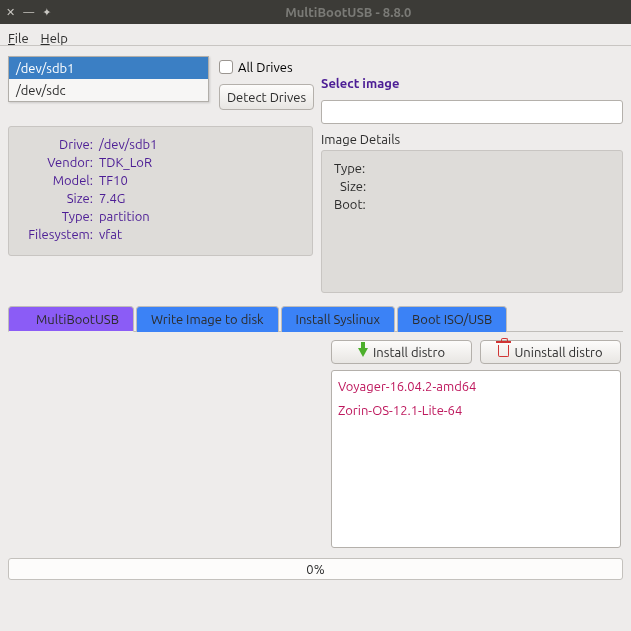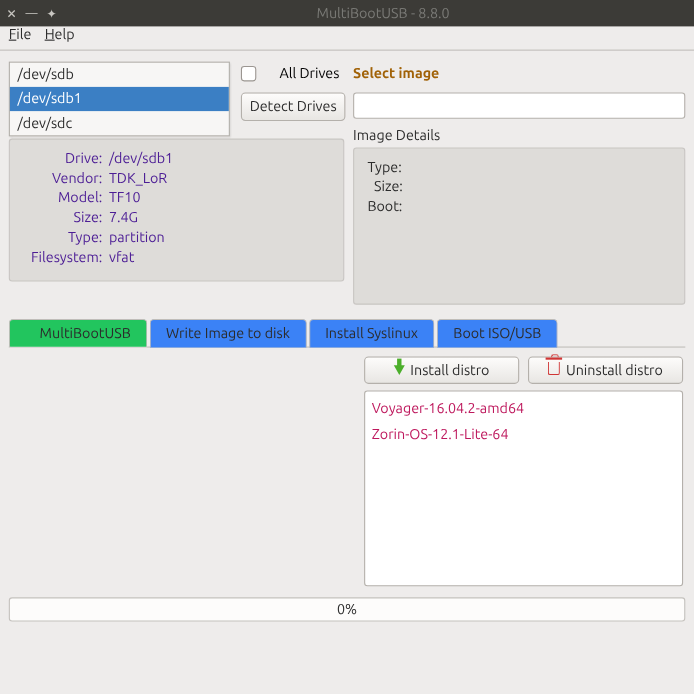--- a/index.html
+++ b/index.html
@@ -1,47 +1,47 @@
 <!DOCTYPE html>
 <html><head>
 <meta charset="utf-8">
 <style>
 * { box-sizing: border-box; margin: 0; padding: 0; font-family: "Ubuntu", "Segoe UI", sans-serif; font-size: 13px; }
 body { background: #3c3b37; width: 631px; height: 631px; overflow: hidden; }
 .titlebar { height: 24px; background: #3c3b37; display: flex; align-items: center; padding: 0 6px; color: #ddd; }
 .titlebar .controls { display: flex; gap: 8px; margin-right: 20px; }
-.titlebar .title { flex: 1; text-align: center; font-weight: normal; color: #7a7a76; }
-.menubar { background: #eeeceb; height: 22px; display: flex; align-items: flex-start; padding: 0 8px; gap: 12px; border-bottom: 1px solid #c8c5c2; }
+.titlebar .title { flex: 1; text-align: center; font-weight: bold; color: #7a7a76; }
+.menubar { background: #eeeceb; height: 22px; display: flex; align-items: flex-end; padding: 0 8px; gap: 12px; border-bottom: 1px solid #c8c5c2; }
 .menubar span { color: #2c2c2c; }
 .menubar .ul { text-decoration: underline; text-decoration-color: #2c2c2c; }
 .content { background: #eeeceb; padding: 10px 8px 8px 8px; height: calc(631px - 24px - 22px); position: relative; }
 .top-section { display: flex; gap: 8px; }
 .left-col { width: 305px; position: relative; }
 .right-col { flex: 1; }
 .drive-select { position: absolute; top: 0; left: 0; width: 201px; background: #f7f6f5; border: 1px solid #b1aea9; box-shadow: 1px 1px 2px rgba(0,0,0,0.15); z-index: 10; }
 .drive-select .opt { padding: 4px 7px; color: #2c2c2c; cursor: pointer; }
 .drive-select .opt.selected { background: #3b7fc4; color: #fff; }
-.checkbox-row { display: inline-flex; align-items: flex-start; gap: 21px; position: absolute; left: 211px; top: 4px; }
+.checkbox-row { display: inline-flex; align-items: flex-start; gap: 5px; position: absolute; left: 211px; top: 4px; }
 .chk { width: 14px; height: 14px; border: 1px solid #9b9691; border-radius: 3px; background: #fff; }
 .btn { background: linear-gradient(#fdfcfb,#e8e6e3); border: 1px solid #b4b0ab; border-radius: 4px; padding: 4px 10px; color: #2c2c2c; cursor: pointer; text-align: center; }
 .detect-btn { position: absolute; left: 211px; top: 28px; width: 95px; padding: 5px 4px; }
 .detail-box { border: 1px solid #c8c5c2; background: #dedcd9; border-radius: 3px; padding: 10px 8px; margin-top: 70px; font-size: 13px; color: #4c1d95; }
 .detail-row { display: flex; margin-bottom: 4px; }
 .detail-label { width: 82px; text-align: right; padding-right: 6px; }
 .detail-value { flex: 1; }
-.select-image-label { font-weight: bold; color: #a16207; margin-top: 4px; display: inline-block; }
+.select-image-label { font-weight: bold; color: #4c1d95; margin-top: 20px; display: inline-block; }
 .browse-btn { float: right; width: 140px; padding: 3px 4px; }
 .image-input { clear: both; margin-top: 10px; width: 100%; height: 24px; background: #fff; border: 1px solid #b4b0ab; border-radius: 3px; }
 .image-details-label { color: #2c2c2c; margin-top: 8px; display: block; }
 .image-details-box { border: 1px solid #c8c5c2; background: #dedcd9; border-radius: 3px; padding: 10px 12px; margin-top: 4px; height: 143px; color: #2c2c2c; }
 .image-details-box div { margin-bottom: 4px; }
 .tabs-section { margin-top: 12px; }
 .tab-row { display: flex; border-bottom: 1px solid #c0bdb9; }
 .tab { padding: 5px 14px; border: 1px solid #c0bdb9; border-bottom: none; border-radius: 4px 4px 0 0; margin-right: 2px; background: #3b82f6; color: #2c2c2c; cursor: pointer; position: relative; top: 1px; }
-.tab.active { background: #22c55e; border-bottom: 1px solid #eeeceb; font-weight: normal; padding-left: 27px; }
+.tab.active { background: #8b5cf6; border-bottom: 1px solid #eeeceb; font-weight: normal; padding-left: 27px; }
 .tab-content { padding: 8px 2px 2px 2px; display: flex; gap: 8px; }
 .tab-left { flex: 1; }
 .tab-right { width: 290px; display: flex; flex-direction: column; }
 .action-btns { display: flex; gap: 8px; margin-bottom: 6px; }
 .action-btns .btn { flex: 1; display: flex; align-items: center; justify-content: center; gap: 5px; padding: 4px 6px; }
 .distro-list { flex: 1; background: #fff; border: 1px solid #b4b0ab; border-radius: 3px; padding: 6px; min-height: 178px; }
 .distro-list div { padding: 2px 0 8px 0; color: #be185d; }
 .progress-container { margin-top: 8px; background: #fdfcfb; border: 1px solid #c4c1bd; border-radius: 3px; height: 22px; display: flex; align-items: center; justify-content: center; color: #2c2c2c; }
 .arrow-down { display:inline-block; width:0; height:0; border-left:5px solid transparent; border-right:5px solid transparent; border-top:9px solid #4caf2b; position:relative; }
 .arrow-down::before { content:''; position:absolute; top:-15px; left:-2px; width:4px; height:7px; background:#4caf2b; }
@@ -64,21 +64,20 @@
 
 <div class="menubar">
   <span><span class="ul">F</span>ile</span>
   <span><span class="ul">H</span>elp</span>
 </div>
 
 <div class="content">
   <div class="top-section">
     <div class="left-col">
       <div class="drive-select">
-        <div class="opt">/dev/sdb</div>
         <div class="opt selected">/dev/sdb1</div>
         <div class="opt">/dev/sdc</div>
       </div>
       <div class="checkbox-row">
         <span class="chk"></span>
         <span>All Drives</span>
       </div>
       <div class="btn detect-btn">Detect Drives</div>
 
       <div class="detail-box">

